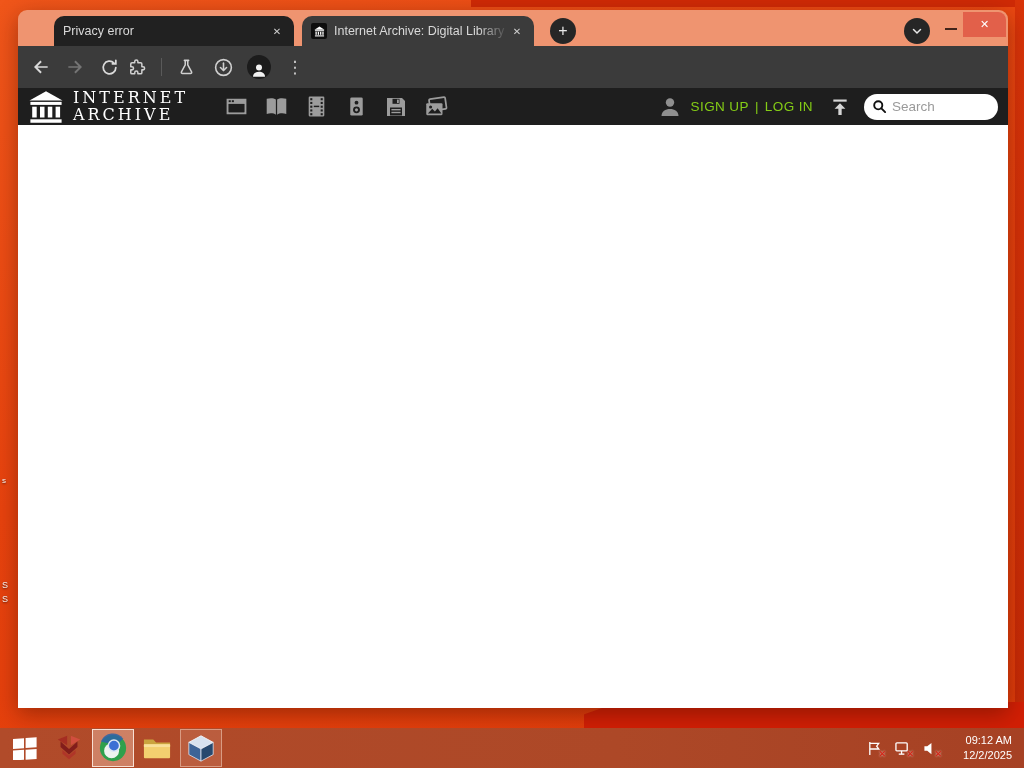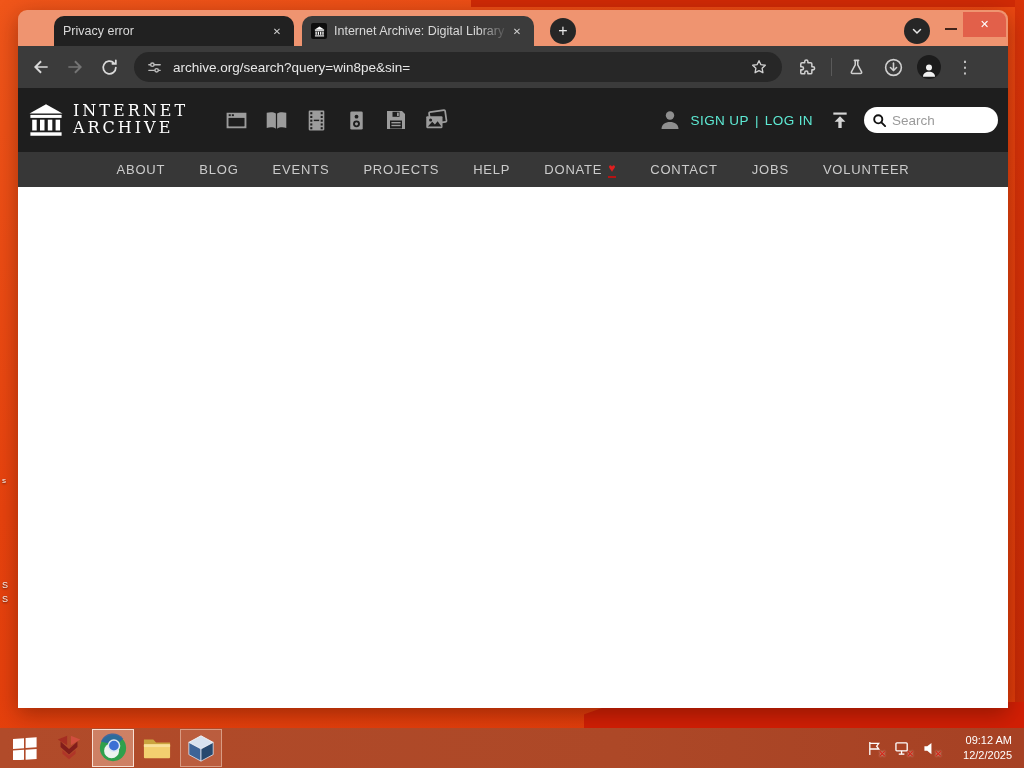--- a/index.html
+++ b/index.html
@@ -35,27 +35,27 @@
   .omnibox { flex:1; height:30px; margin:0 10px 0 12px; max-width:648px; background:#272727; border-radius:15px; display:flex; align-items:center; padding:0 10px 0 12px; }
   .siteinfo { margin-right:10px; display:flex; align-items:center; }
   .url { flex:1; color:#e7e7e7; font-size:13.5px; white-space:nowrap; overflow:hidden; }
   .tb-right { display:flex; align-items:center; margin-left:2px; }
   .tb-right .tb-ico { margin-left:11px; }
   .tb-sep { width:1px; height:18px; background:#5a5a5a; margin-left:11px; }
   .avatar-wrap { width:24px; height:24px; border-radius:50%; background:#1c1c1c; display:flex; align-items:flex-end; justify-content:center; overflow:hidden; margin-left:11px; }
 
   
   .page { height:620px; display:flex; flex-direction:column; }
-  .ia-topbar { height:64px; background:#1e1e1e; display:flex; align-items:center; padding:0 10px; }
+  .ia-topbar { height:37px; background:#1e1e1e; display:flex; align-items:center; padding:0 10px; }
   .ia-logo { display:flex; align-items:center; }
   .ia-logotext { margin-left:9px; font-family:"DejaVu Serif","Liberation Serif",serif; color:#fff; font-size:16px; letter-spacing:3px; line-height:1.06; }
   .media-row { display:flex; align-items:center; margin-left:28px; }
   .media-ico { width:26px; height:26px; color:#9c9c9c; margin:0 7px; display:flex; align-items:center; justify-content:center; }
   .ia-right { margin-left:auto; display:flex; align-items:center; }
-  .ia-auth { display:flex; align-items:center; color:#5eead4; font-size:13.5px; letter-spacing:.4px; }
+  .ia-auth { display:flex; align-items:center; color:#84cc16; font-size:13.5px; letter-spacing:.4px; }
   .ia-auth span { margin:0 3px; }
   .person-ico { color:#8f8f8f; margin-right:6px; display:flex; }
   .upload-ico { color:#d6d6d6; margin:0 14px 0 14px; display:flex; }
   .ia-search { width:134px; height:26px; background:#fff; border-radius:14px; display:flex; align-items:center; padding:9px 8px; }
   .ia-search input { border:0; outline:0; width:100%; font-size:13.5px; color:#333; background:transparent; font-family:"Liberation Sans",sans-serif; }
   .ia-search input::placeholder { color:#9a9a9a; }
   .mag { margin-right:5px; display:flex; color:#111; }
   .ia-nav { height:35px; background:#373737; display:flex; align-items:center; justify-content:center; }
   .ia-nav .navitem { color:#cbcbcb; font-size:13px; letter-spacing:.8px; margin:0 17px; display:flex; align-items:center; }
   .heart { color:#e01f1f; font-size:12px; margin-left:6px; border-bottom:2px solid #b41414; padding-bottom:1px; }
@@ -128,36 +128,20 @@
         <svg width="20" height="20" viewBox="0 0 24 24" fill="currentColor">
             <path d="M4 13h12.2l-5.1 5.1 1.6 1.6L20.4 12 12.7 4.3l-1.6 1.6L16.2 11H4z"></path>
           </svg>
       </span>
       <span class="tb-ico">
         <svg width="19" height="19" viewBox="0 0 24 24" fill="none" stroke="currentColor" stroke-width="2.2" stroke-linecap="round">
             <path d="M20 12a8 8 0 1 1-2.3-5.6"></path>
             <polyline points="20 3 20 7.4 15.6 7.4" fill="none"></polyline>
           </svg>
       </span>
-      <div class="omnibox">
-        <span class="siteinfo">
-          <svg width="17" height="17" viewBox="0 0 24 24" fill="none" stroke="#bdbdbd" stroke-width="2" stroke-linecap="round">
-              <line x1="4" y1="8" x2="20" y2="8"></line>
-              <circle cx="9" cy="8" r="2.4" fill="#272727"></circle>
-              <line x1="4" y1="16" x2="20" y2="16"></line>
-              <circle cx="15" cy="16" r="2.4" fill="#272727"></circle>
-            </svg>
-        </span>
-        <span class="url">archive.org/search?query=win8pe&amp;sin=</span>
-        <span class="tb-ico" style="margin-left:6px;">
-          <svg width="18" height="18" viewBox="0 0 24 24" fill="none" stroke="#d0d0d0" stroke-width="1.8" stroke-linejoin="round">
-              <path d="M12 3.6l2.6 5.3 5.8.8-4.2 4.1 1 5.8L12 16.9l-5.2 2.7 1-5.8-4.2-4.1 5.8-.8z"></path>
-            </svg>
-        </span>
-      </div>
       <div class="tb-right">
         <span class="tb-ico" style="margin-left:0;">
           <svg width="19" height="19" viewBox="0 0 24 24" fill="none" stroke="#d0d0d0" stroke-width="1.9" stroke-linejoin="round">
               <path d="M19 11h-1.5V7.5A1.5 1.5 0 0 0 16 6h-3.5V4.5a2 2 0 1 0-4 0V6H5A1.5 1.5 0 0 0 3.5 7.5V11H5a2 2 0 1 1 0 4H3.5v3.5A1.5 1.5 0 0 0 5 20h3.5v-1.5a2 2 0 1 1 4 0V20H16a1.5 1.5 0 0 0 1.5-1.5V15H19a2 2 0 1 0 0-4Z"></path>
             </svg>
         </span>
         <span class="tb-sep"></span>
         <span class="tb-ico">
           <svg width="19" height="19" viewBox="0 0 24 24" fill="none" stroke="#d0d0d0" stroke-width="1.9" stroke-linecap="round" stroke-linejoin="round">
               <path d="M9.3 3h5.4M10.4 3v5.6L5.6 17.6c-.5 1 .2 2 1.3 2h10.2c1.1 0 1.8-1 1.3-2L13.6 8.6V3"></path>
@@ -282,34 +266,20 @@
               <svg width="15" height="15" viewBox="0 0 24 24" fill="none" stroke="currentColor" stroke-width="3" stroke-linecap="round">
                   <circle cx="10" cy="10" r="6.5"></circle>
                   <line x1="15" y1="15" x2="21" y2="21"></line>
                 </svg>
             </span>
             <input type="text" placeholder="Search" style="">
           </span>
         </div>
       </div>
 
-      <div class="ia-nav">
-        <span class="navitem">ABOUT</span>
-        <span class="navitem">BLOG</span>
-        <span class="navitem">EVENTS</span>
-        <span class="navitem">PROJECTS</span>
-        <span class="navitem">HELP</span>
-        <span class="navitem">
-            <span>DONATE</span>
-            <span class="heart">♥</span>
-          </span>
-        <span class="navitem">CONTACT</span>
-        <span class="navitem">JOBS</span>
-        <span class="navitem">VOLUNTEER</span>
-      </div>
 
       <div class="ia-content"></div>
     </div>
   </div>
 
   <div class="taskbar">
     <div class="task-btn">
       <svg width="26" height="24" viewBox="0 0 26 24">
           <g fill="#ffffff" transform="skewY(-4) translate(0,2)">
             <rect x="1" y="1" width="11" height="10"></rect>

